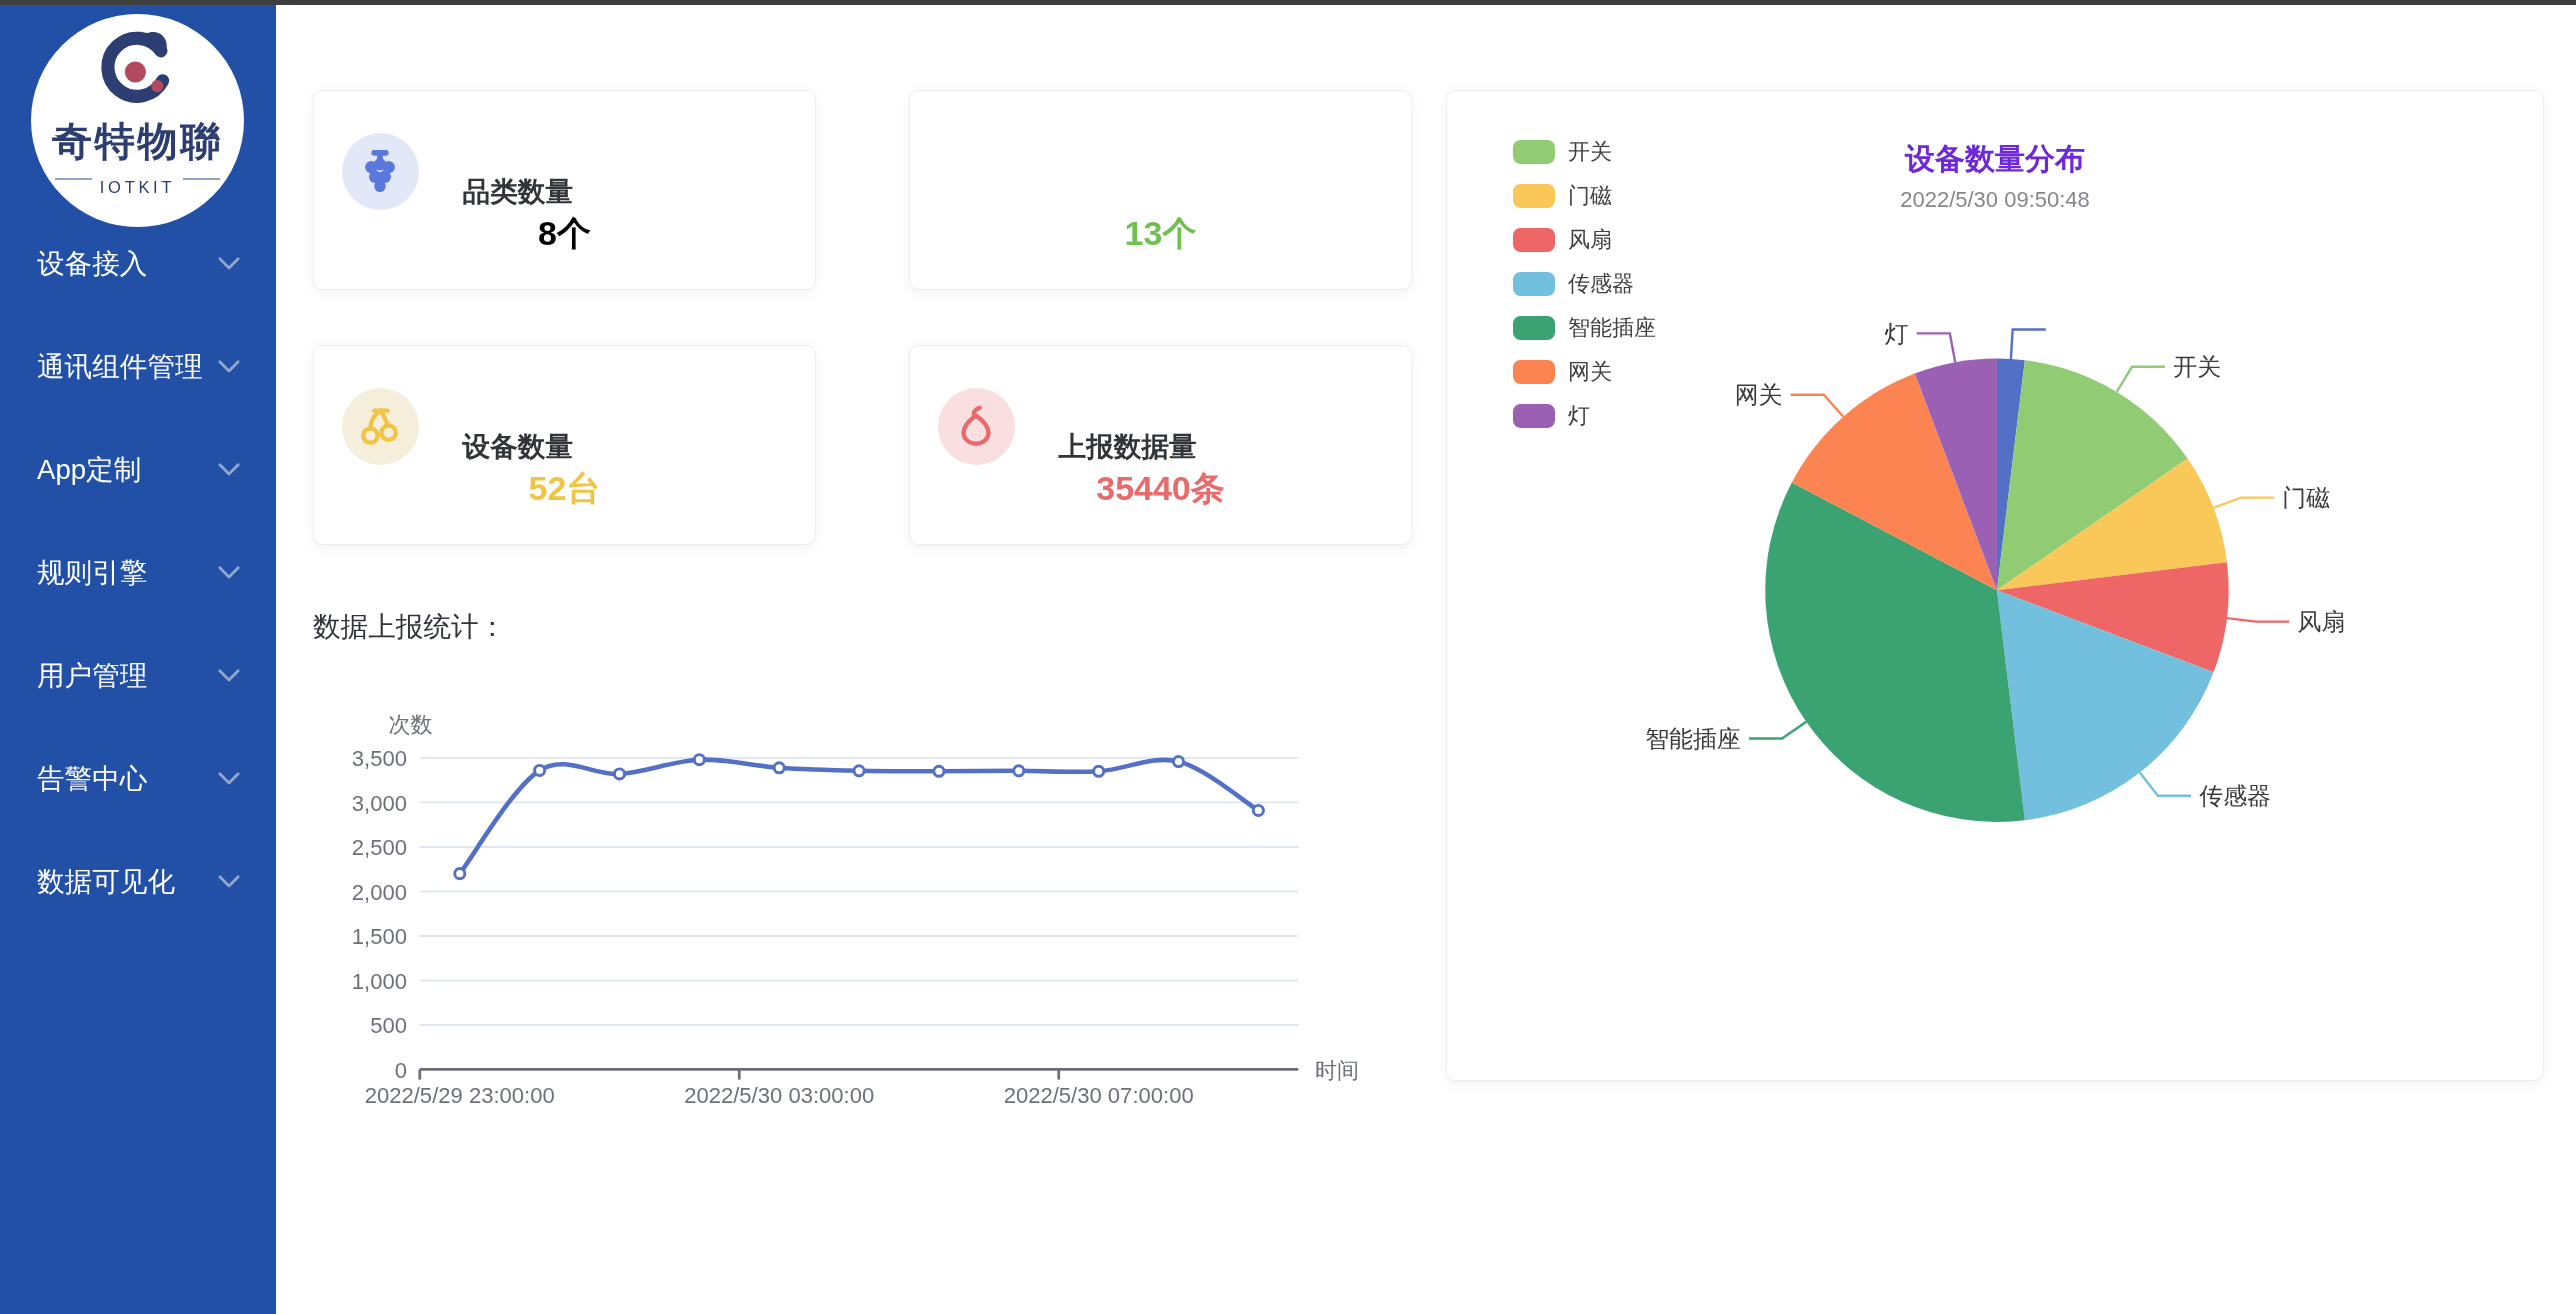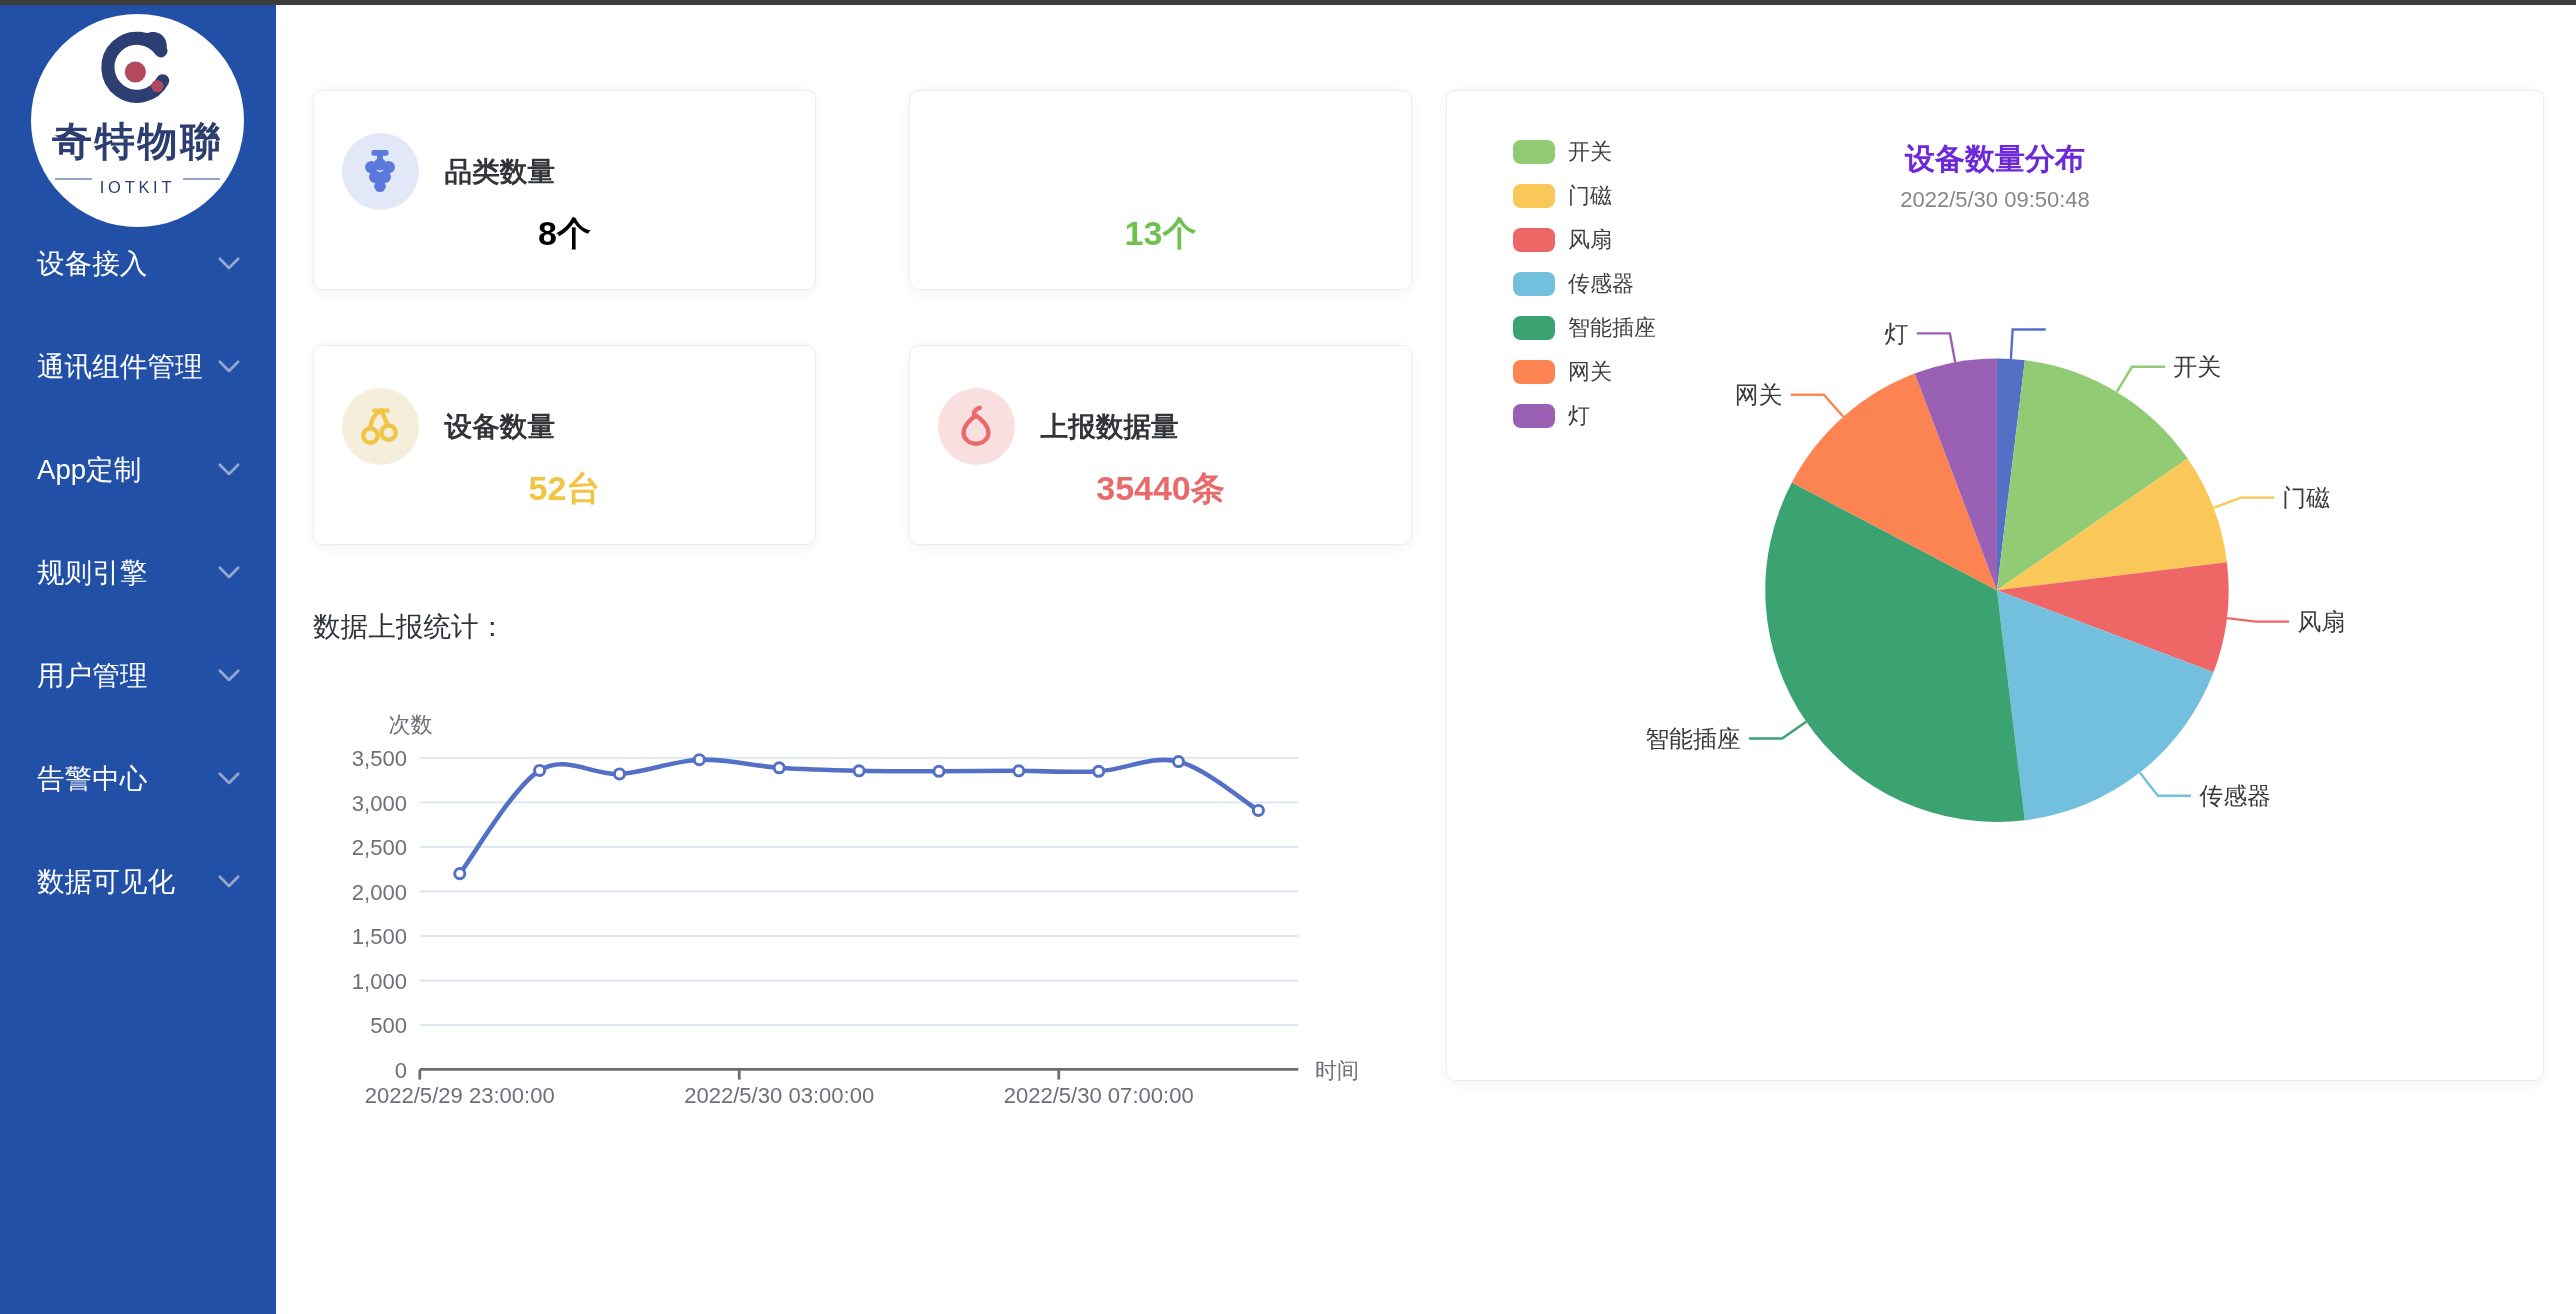--- a/index.html
+++ b/index.html
@@ -28,21 +28,21 @@
   
   .avatar { position:absolute; left:2377px; top:2.8px; width:74px; height:74px; border-radius:50%;
     display:flex; align-items:center; justify-content:center; color:#fff; font-size:24px; cursor:pointer; }
   .power-btn { position:absolute; left:2493px; top:12px; width:74px; height:52px; border-radius:8.3px;
     background:#fdf0ef; border:1.8px solid #f4c7c3; display:flex; align-items:center; justify-content:center; cursor:pointer; }
 
   
   .card { position:absolute; background:#fff; border:1.8px solid #ecedf2; border-radius:9.2px;
     box-shadow:0 2.8px 13px rgba(0,0,0,0.05); }
   .stat-card { width:503px; height:200px; }
-  .card-head { position:absolute; left:27.6px; top:42px; display:flex; align-items:center; }
+  .card-head { position:absolute; left:27.6px; top:42px; display:flex; align-items:flex-end;gap:18px; }
   .icon-badge { width:77px; height:77px; border-radius:50%; display:flex; align-items:center; justify-content:center; }
   .stat-title { margin-left:26px; font-size:27.6px; font-weight:bold; color:#32343a; }
   .stat-value { position:absolute; left:0; top:120px; width:100%; text-align:center;
     font-size:34px; font-weight:bold; }
 
   
   .line-title { position:absolute; left:37px; top:603px; font-size:27.6px; color:#303339; }
   #line-svg { position:absolute; left:27.6px; top:694px; }
   .tick { font-size:24px; fill:#6e7079; }
 

